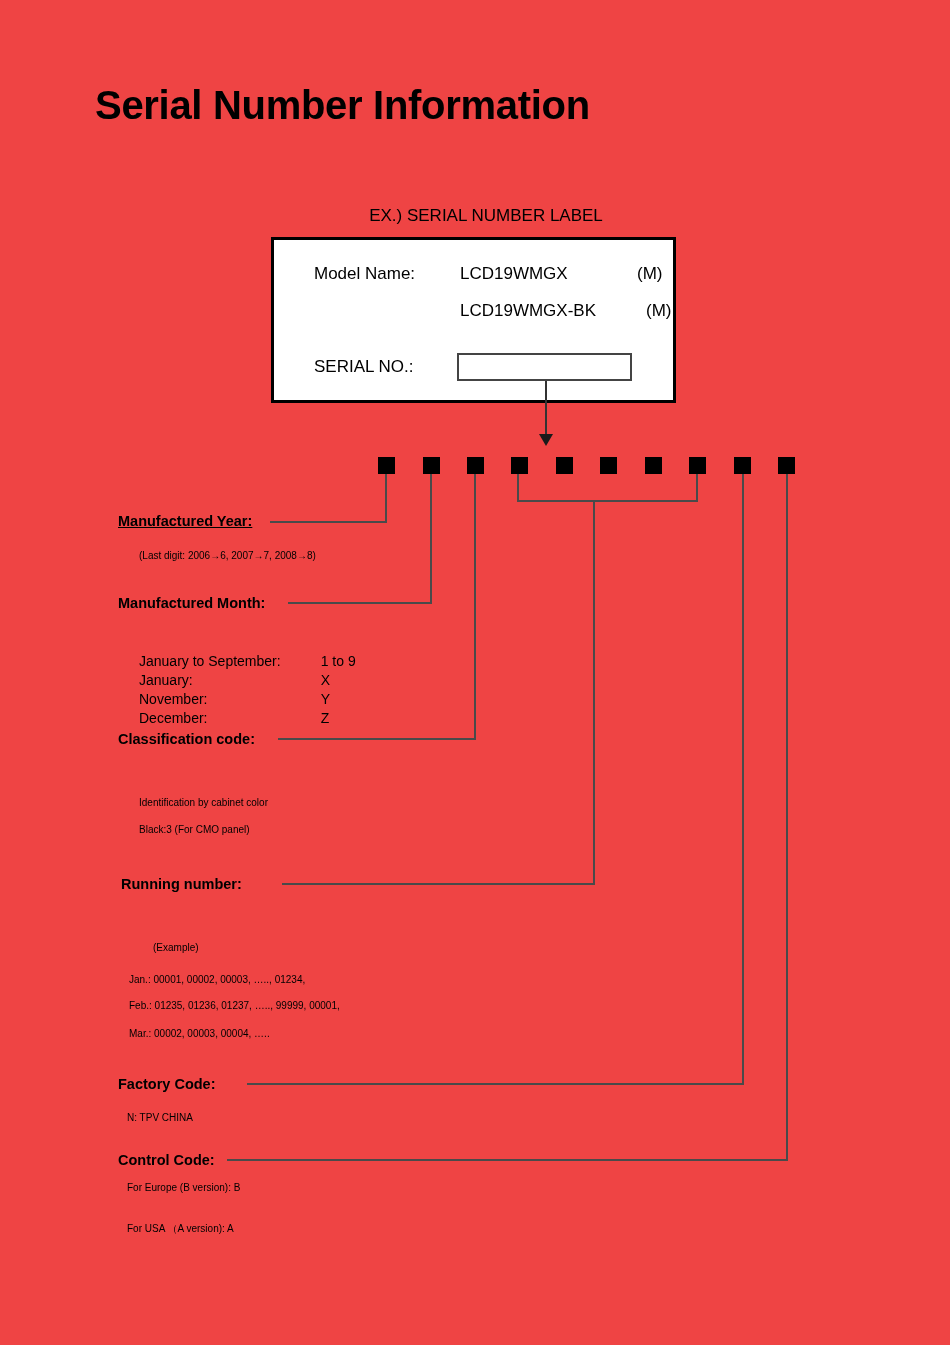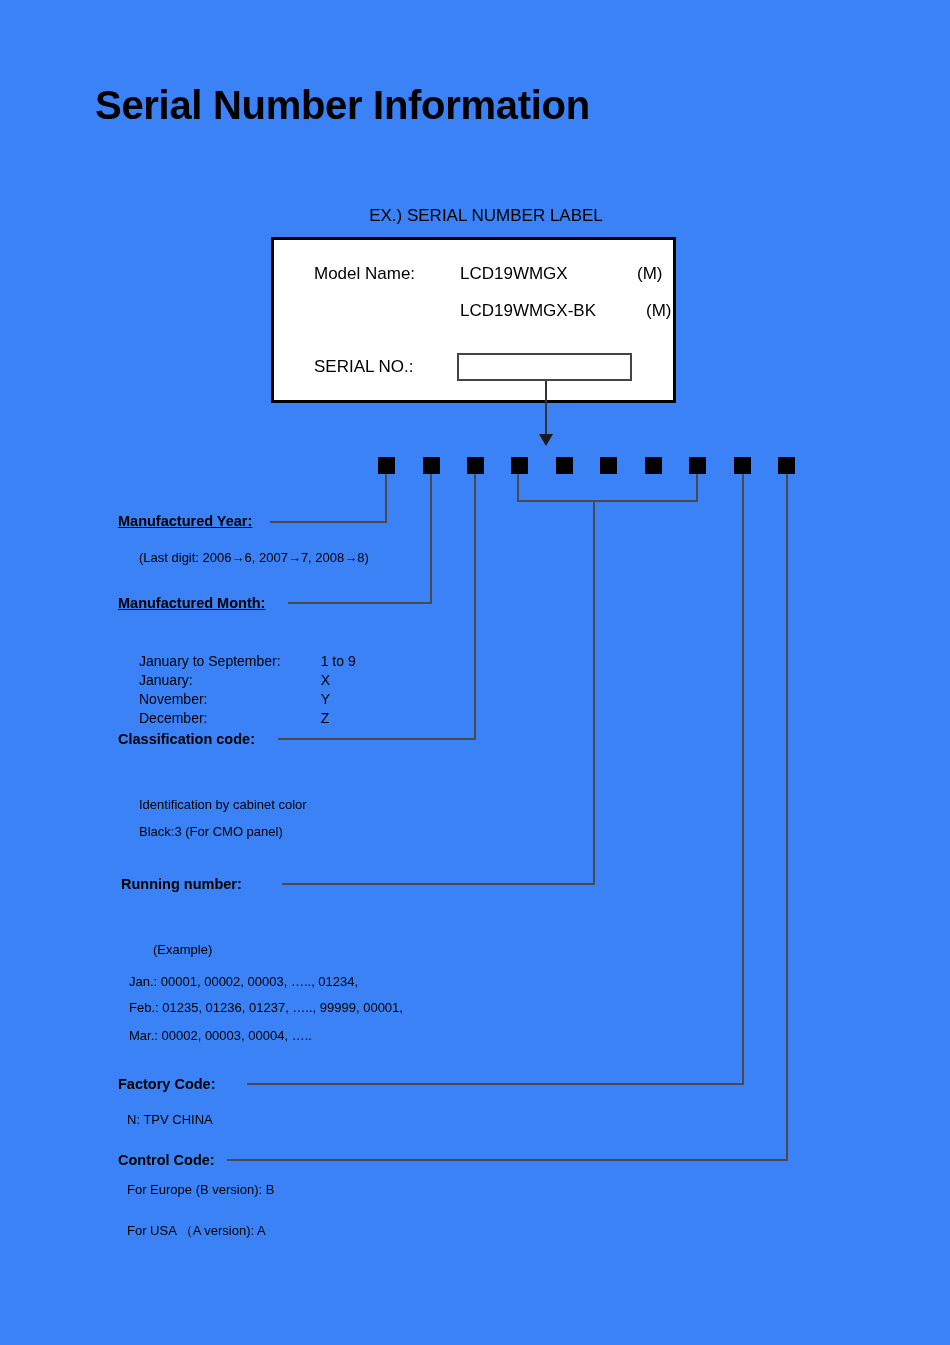--- a/index.html
+++ b/index.html
@@ -8,21 +8,21 @@
     background: #ffffff;
   }
   body {
     font-family: "Liberation Sans", sans-serif;
     color: #000000;
   }
   #page {
     position: relative;
     width: 950px;
     height: 1345px;
-    background: #3b82f6;
+    background: #ef4444;
     overflow: hidden;
   }
 
   
   .page-title {
     position: absolute;
     left: 95px;
     top: 83px;
     font-size: 40px;
     font-weight: bold;
@@ -113,21 +113,21 @@
 
   
   .sec-label {
     position: absolute;
     font-size: 14.5px;
     font-weight: bold;
     white-space: nowrap;
   }
   .body-text {
     position: absolute;
-    font-size: 13px;
+    font-size: 10px;
     white-space: nowrap;
   }
 
   .month-table {
     position: absolute;
     left: 139px;
     top: 629px;
     font-size: 14px;
     border-collapse: collapse;
     margin-top: 24px;
@@ -198,21 +198,21 @@
 
   <div class="vline" style="left:742px; top:474px; height:610px;"></div>
   <div class="hline" style="left:247px; top:1083px; width:497px;"></div>
 
   <div class="vline" style="left:786px; top:474px; height:686px;"></div>
   <div class="hline" style="left:227px; top:1159px; width:561px;"></div>
 
   <div class="sec-label" style="left:118px; top:513px;text-decoration:underline;">Manufactured Year:</div>
   <div class="body-text" style="left:139px; top:550px;">(Last digit: 2006→6, 2007→7, 2008→8)</div>
 
-  <div class="sec-label" style="left:118px; top:595px;text-decoration:underline;">Manufactured Month:</div>
+  <div class="sec-label" style="left:118px; top:595px;">Manufactured Month:</div>
   <table class="month-table">
     <tbody>
         <tr>
       <td>January to September:</td>
       <td class="val">1 to 9</td>
     </tr>
     <tr>
       <td>January:</td>
       <td class="val">X</td>
     </tr>

